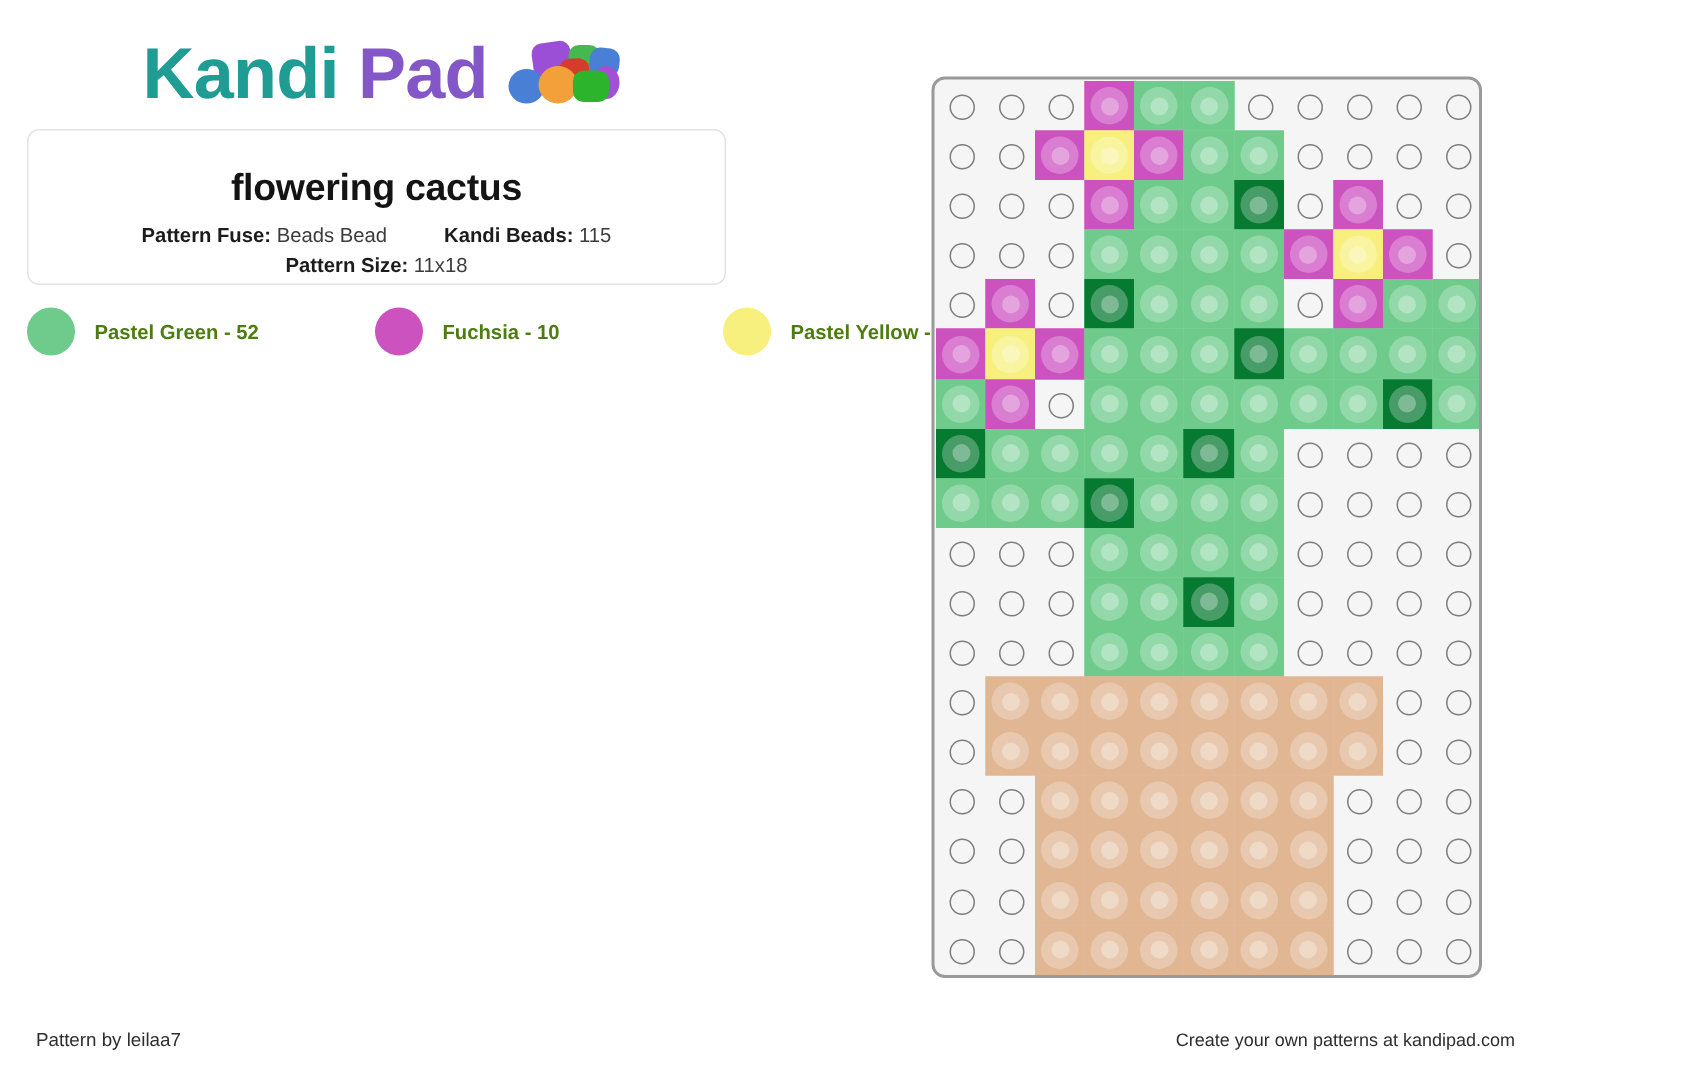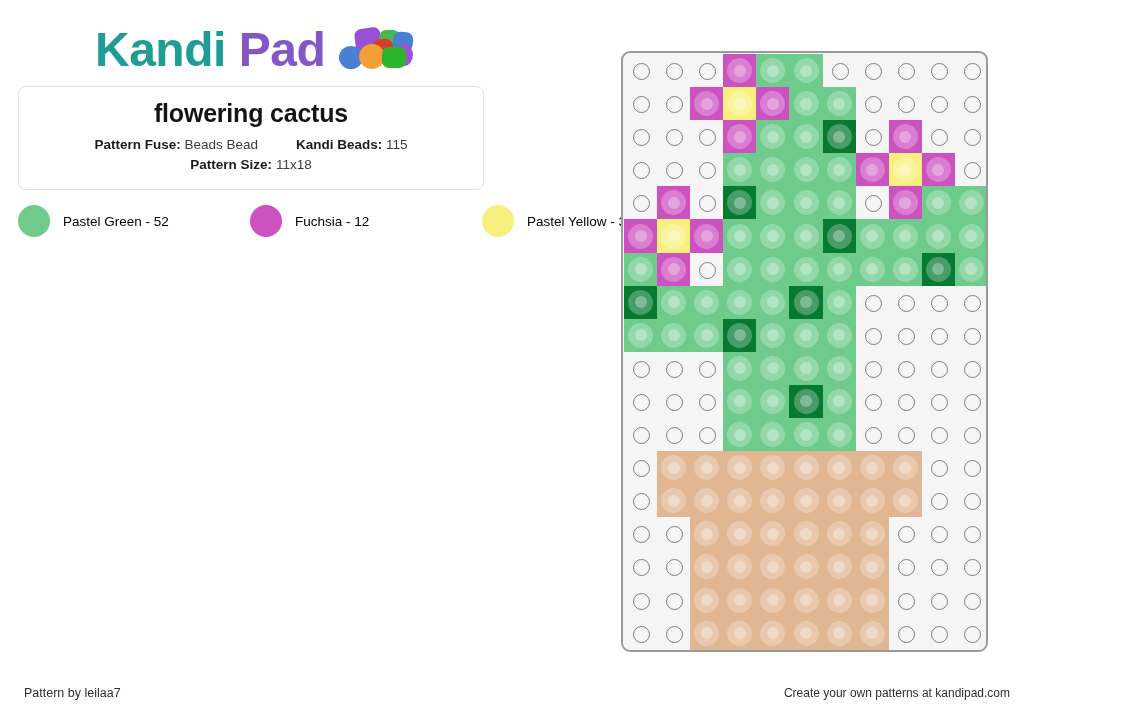--- a/index.html
+++ b/index.html
@@ -32,21 +32,21 @@
   .logo-beads { position: relative; width: 74px; height: 44px; }
   .bead-chip { position: absolute; border-radius: 7px; }
 
   
   .info-card {
     position: absolute; left: 18px; top: 86px;
     width: 466px; height: 104px;
     border: 1px solid #e3e3e6; border-radius: 8px;
     background: #fff;
     display: flex; flex-direction: column; align-items: center;
-    padding-top: 12px;
+    padding-top: 24px;
   }
   .pattern-title {
     font-size: 25px; font-weight: bold; color: #141414;
     margin-bottom: 9px; letter-spacing: -0.2px;
   }
   .meta-row { display: flex; gap: 38px; font-size: 13.5px; color: #3b3b3b; margin-bottom: 5px; }
   .meta-item { white-space: nowrap; }
   .meta-label { font-weight: bold; color: #1c1c1c; }
   .meta-value { color: #3b3b3b; }
 
@@ -57,21 +57,21 @@
     display: grid;
     grid-template-columns: 232px 232px;
     grid-auto-rows: 42px;
     grid-auto-flow: column;
     column-gap: 0px;
   }
   .legend-item { display: flex; align-items: center; gap: 13px; }
   .legend-swatch {
     width: 32px; height: 32px; border-radius: 50%; flex: none;
   }
-  .legend-label { font-size: 13.5px; color: #000000; white-space: nowrap; }
+  .legend-label { font-size: 13.5px; color: #4d7c0f; white-space: nowrap; font-weight: bold; }
 
   
   .board {
     position: absolute;
     left: 621px; top: 51px;
     width: 367px; height: 601px;
     border: 2px solid #9a9a9a;
     border-radius: 9px;
     background: #f5f5f6;
     padding: 1px;
@@ -165,21 +165,21 @@
       </div>
     </div>
 
     <div class="legend" id="legend">
         <div class="legend-item">
           <div class="legend-swatch" style="background: rgb(110, 203, 139);"></div>
           <span class="legend-label">Pastel Green - 52</span>
         </div>
         <div class="legend-item">
           <div class="legend-swatch" style="background: rgb(204, 82, 192);"></div>
-          <span class="legend-label">Fuchsia - 12</span>
+          <span class="legend-label">Fuchsia - 10</span>
         </div>
         <div class="legend-item">
           <div class="legend-swatch" style="background: rgb(247, 240, 126);"></div>
           <span class="legend-label">Pastel Yellow - 3</span>
         </div>
         <div class="legend-item">
           <div class="legend-swatch" style="background: rgb(224, 182, 147);"></div>
           <span class="legend-label">Pale Skin (S93) - 40</span>
         </div>
         <div class="legend-item">

